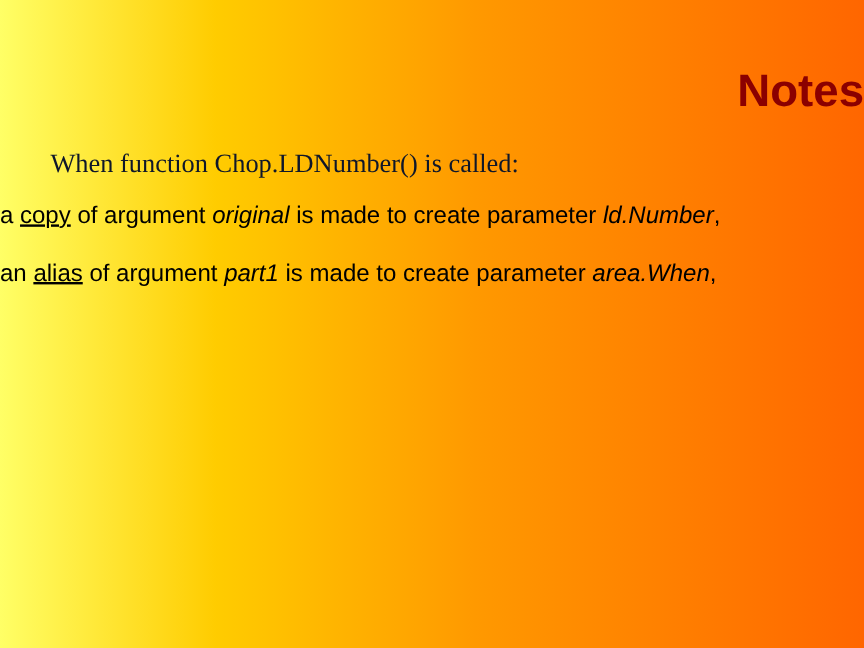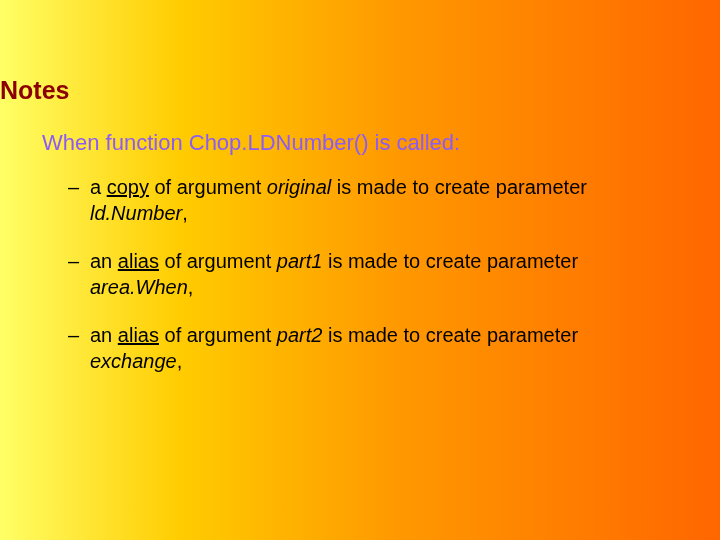--- a/index.html
+++ b/index.html
@@ -5,36 +5,36 @@
   * { margin: 0; padding: 0; box-sizing: border-box; }
   body {
     width: 720px;
     height: 540px;
     background: linear-gradient(to right, #ffff66 0%, #ffcc00 25%, #ff9900 55%, #ff6600 100%);
     font-family: Verdana, Tahoma, Geneva, sans-serif;
     overflow: hidden;
     position: relative;
   }
   .title {
-    text-align: left;
-    font-size: 25px;
+    text-align: right;
+    font-size: 38px;
     font-weight: bold;
     color: #8b0000;
-    padding-top: 76px;
+    padding-top: 55px;
     padding-bottom: 25px;
     font-family: Tahoma, Verdana, sans-serif;
   }
   .intro {
     font-size: 22px;
-    color: #8b5cf6;
+    color: #0f172a;
     padding-left: 42px;
     padding-bottom: 18px;
+    font-family: Liberation Serif, serif;
   }
   .bullets {
-    padding-left: 90px;
     padding-right: 55px;
   }
   .bullet {
     font-size: 20px;
     color: #000;
     margin-bottom: 22px;
     line-height: 1.3;
     position: relative;
   }
   .bullet::before {
@@ -51,15 +51,14 @@
 
 <div class="title">Notes</div>
 
 <div class="intro">When function Chop.LDNumber() is called:</div>
 
 <div class="bullets">
   <div class="bullet"><span>a </span><span class="u">copy</span><span> of argument </span><span class="it">original</span><span> is made to create parameter </span><span class="it">ld.Number</span><span>,</span></div>
 
   <div class="bullet"><span>an </span><span class="u">alias</span><span> of argument </span><span class="it">part1</span><span> is made to create parameter </span><span class="it">area.When</span><span>,</span></div>
 
-  <div class="bullet"><span>an </span><span class="u">alias</span><span> of argument </span><span class="it">part2</span><span> is made to create parameter </span><span class="it">exchange</span><span>,</span></div>
 
 </div>
 
 </body></html>

